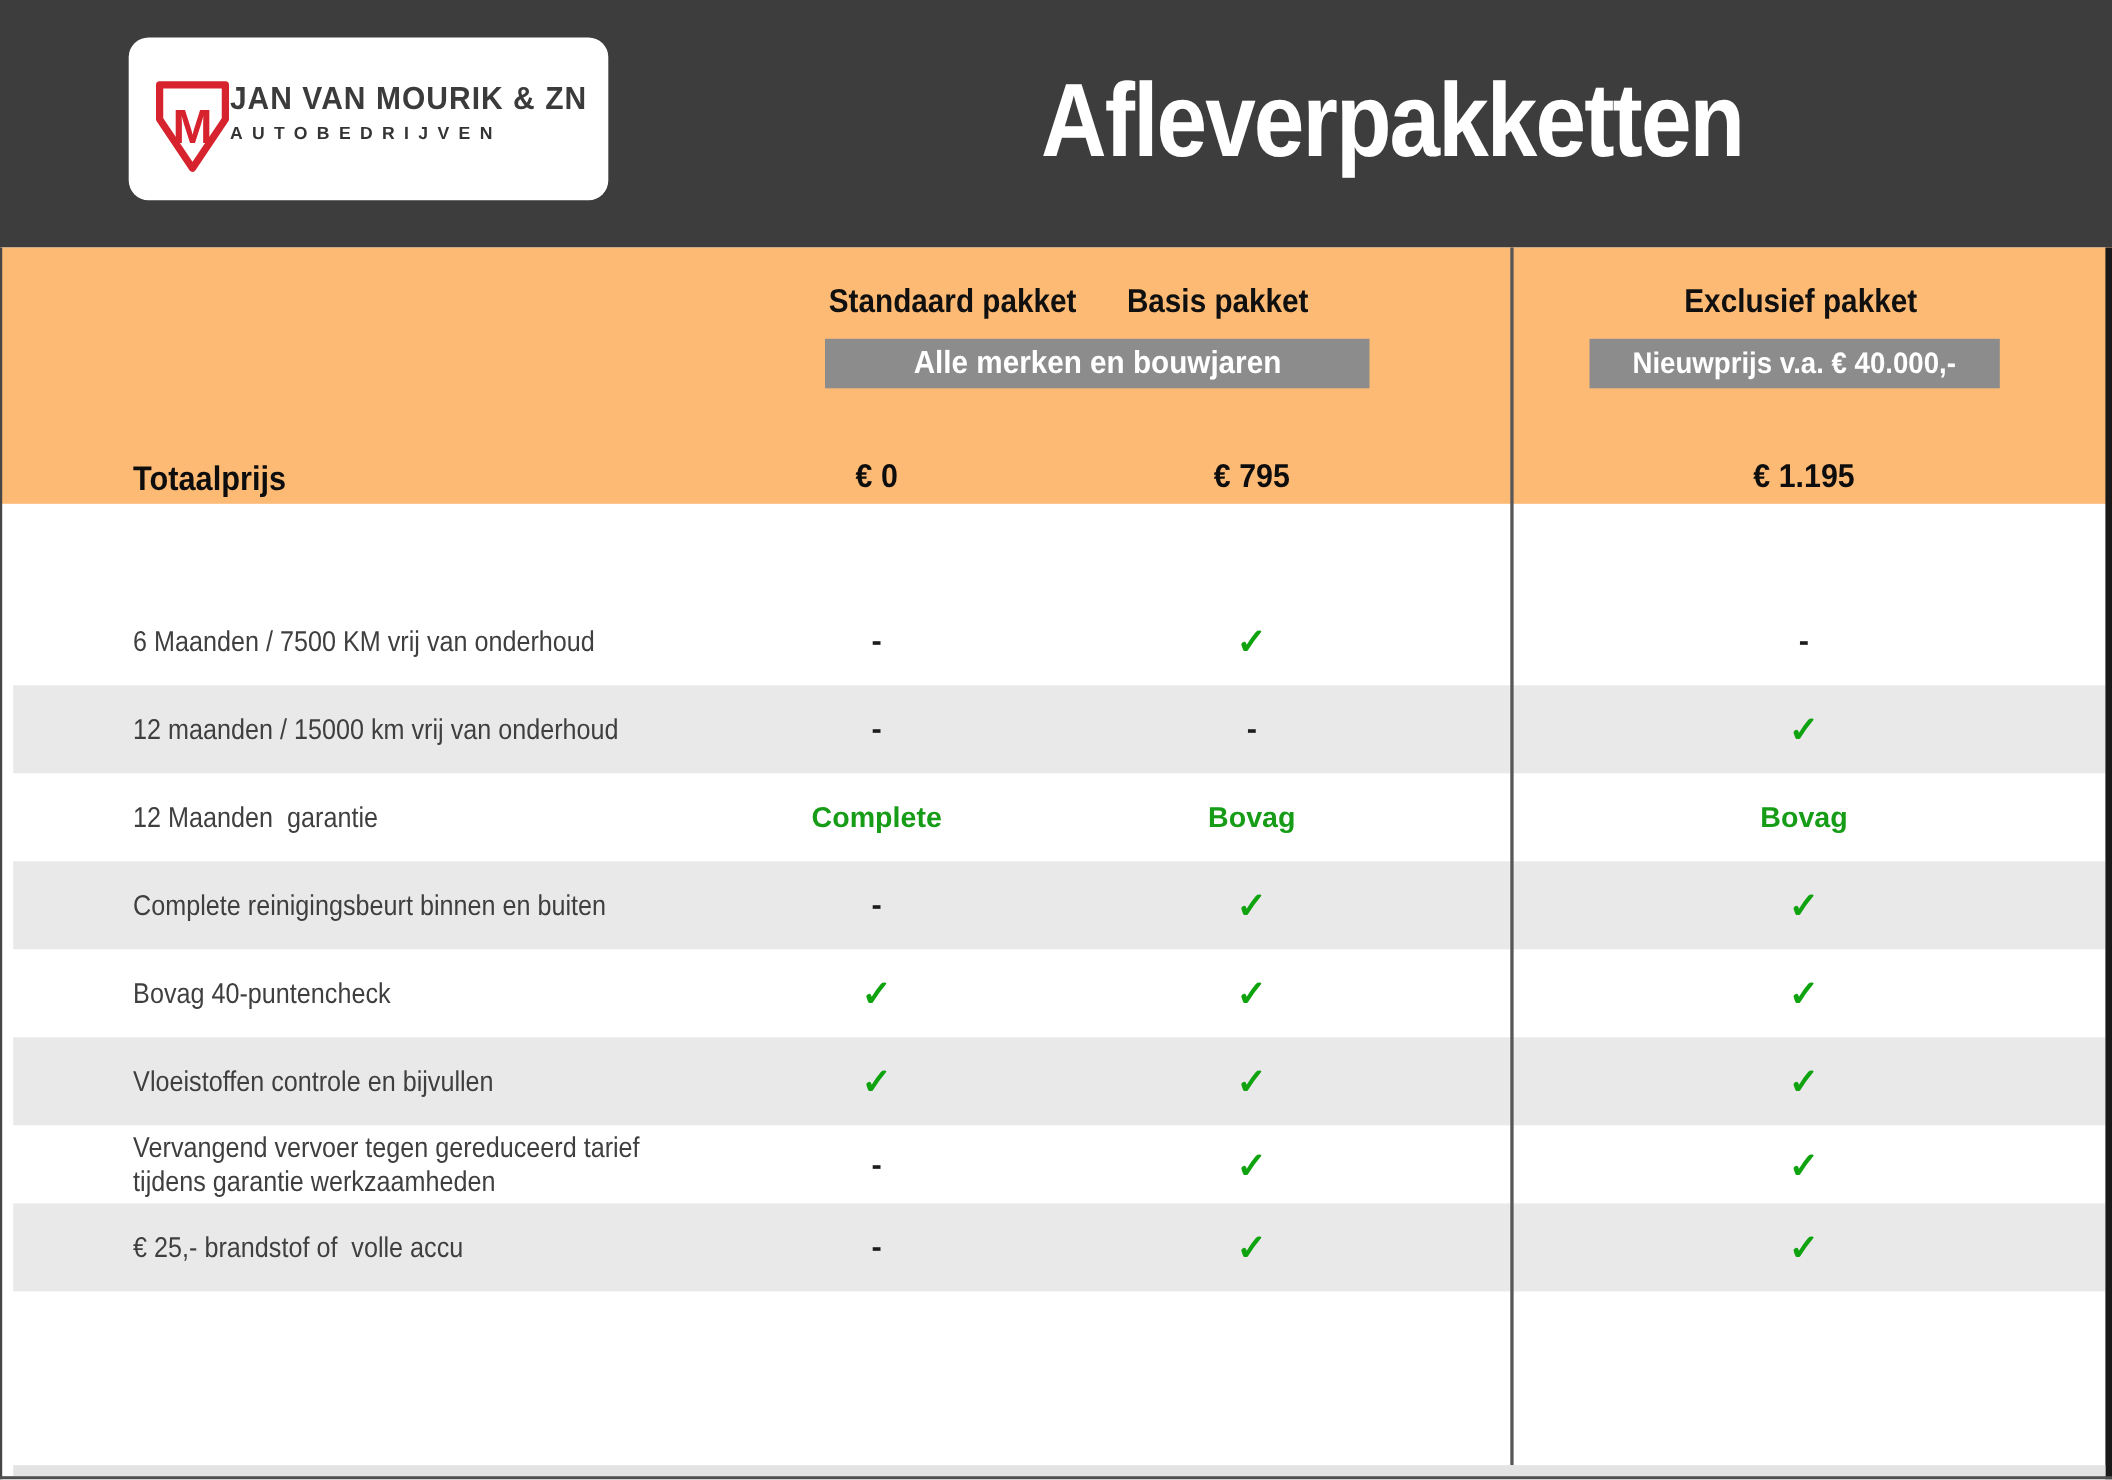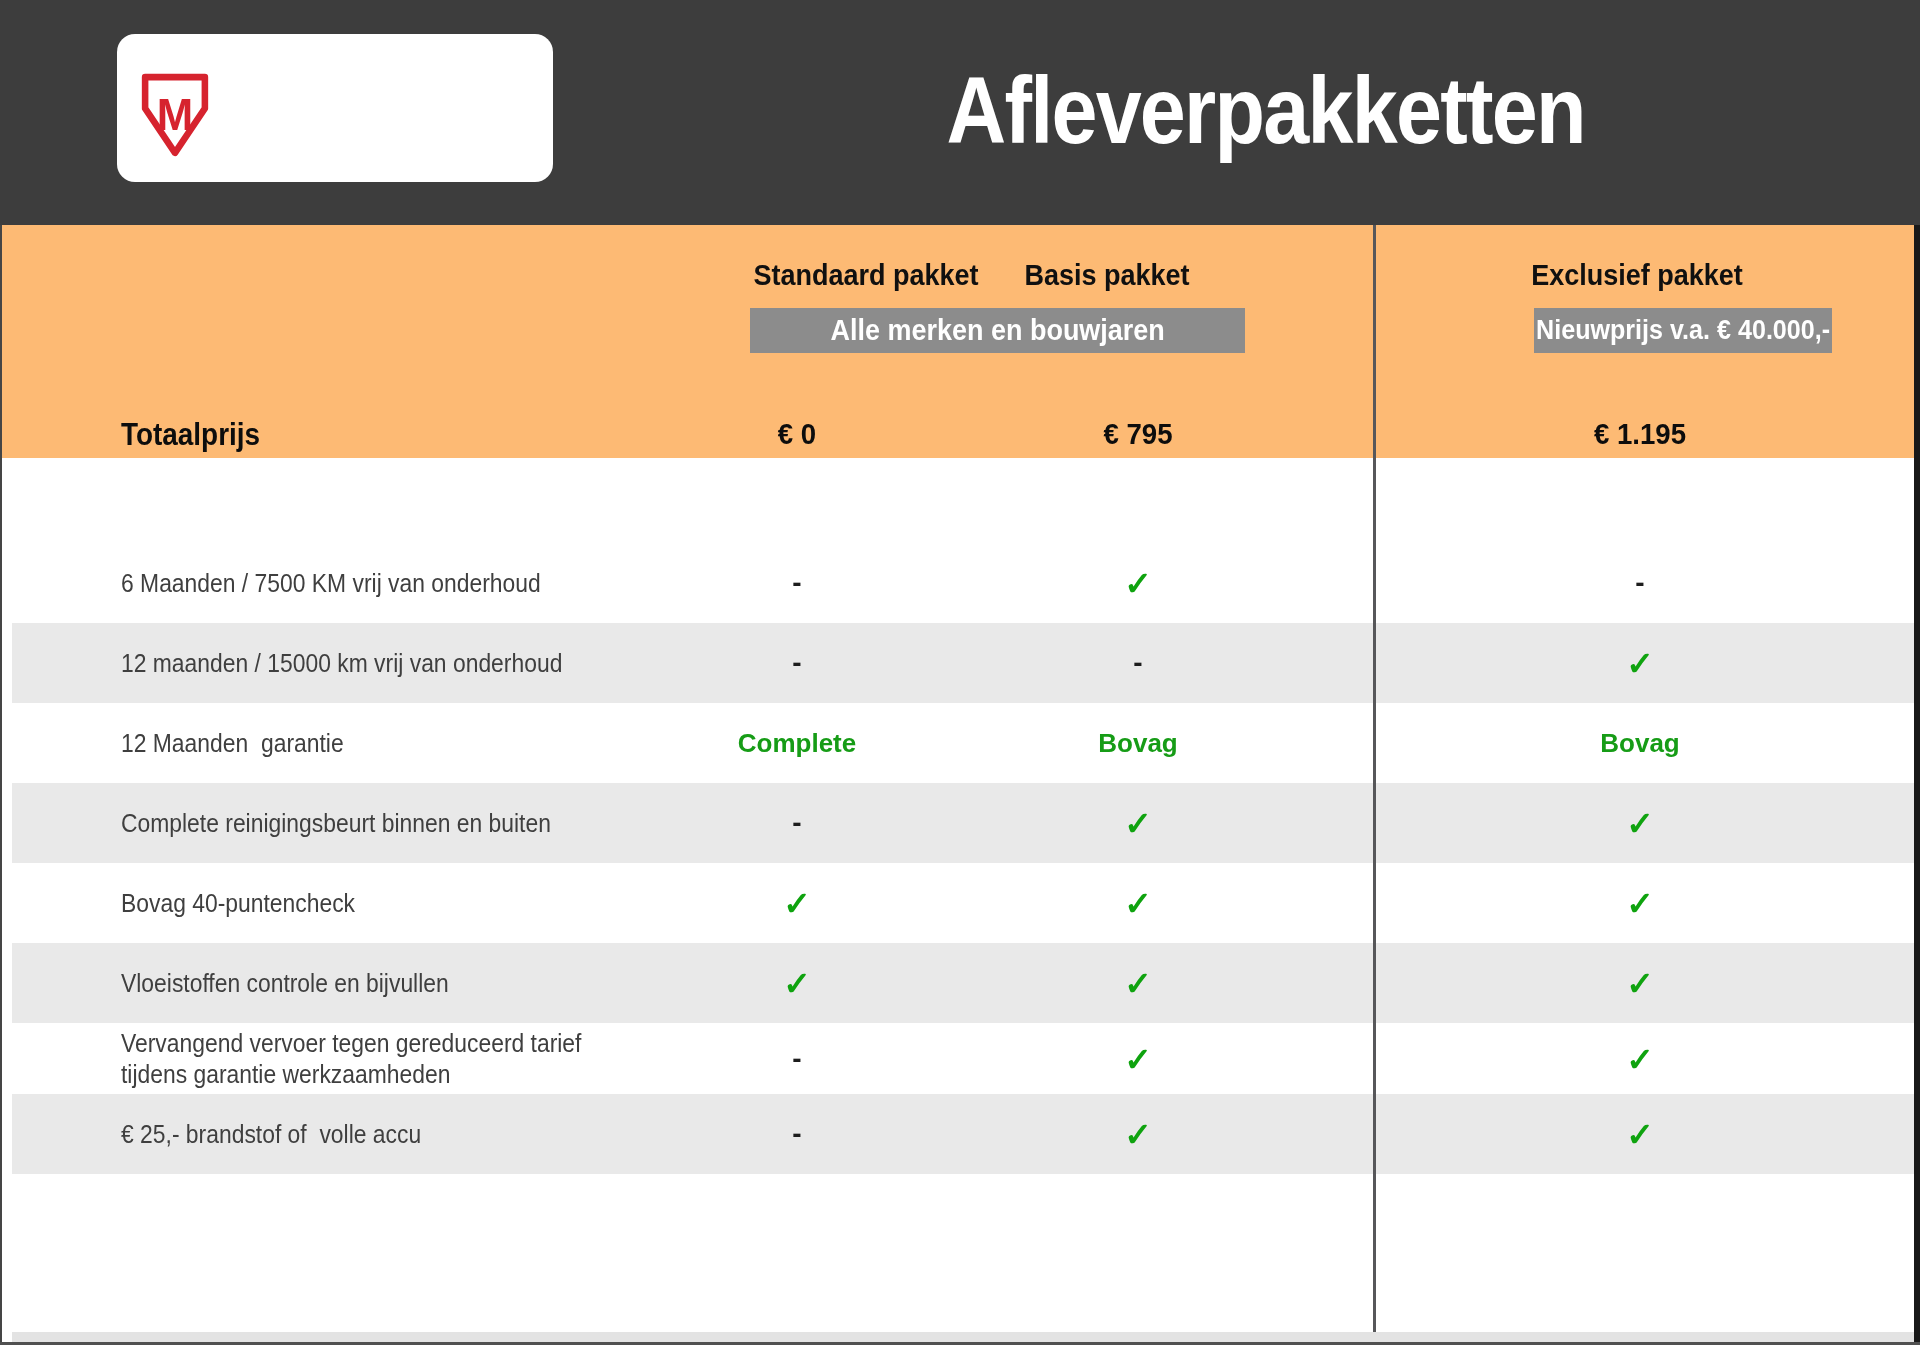--- a/index.html
+++ b/index.html
@@ -26,21 +26,21 @@
   .col-header { position:absolute; top:33px; transform:translateX(-50%) scaleX(.9);
                 font-size:30px; font-weight:bold; color:#101010; white-space:nowrap; }
   .col-header.c0 { left:866px; }
   .col-header.c1 { left:1107px; }
   .col-header.c2 { left:1637px; }
   .badge { position:absolute; top:83px; height:45px; background:#8c8c8c;
            display:flex; align-items:center; justify-content:center; }
   .badge span { color:#fff; font-weight:bold; transform:scaleX(.93); white-space:nowrap; }
   .badge.b0 { left:750px; width:495px; }
   .badge.b0 span { font-size:29px; }
-  .badge.b1 { left:1534px; width:298px; }
+  .badge.b1 { left:1445px; width:373px; }
   .badge.b1 span { font-size:27px; }
   .price-label { position:absolute; left:121px; top:192px; font-size:31px; font-weight:bold;
                  color:#0d0d0d; transform:scaleX(.9); transform-origin:left center; }
   .price-val { position:absolute; top:192px; transform:translateX(-50%) scaleX(.92);
                font-size:30px; font-weight:bold; color:#0d0d0d; white-space:nowrap; }
   .price-val.col0 { left:797px; } .price-val.col1 { left:1138px; } .price-val.col2 { left:1640px; }
 
   
   .rows { position:absolute; left:0; top:543px; width:1914px; }
   .frow { position:relative; height:80px; margin-left:12px; }
@@ -67,20 +67,24 @@
 <body>
 
 <div class="page">
 
   <div class="header">
     <div class="logo-card">
       <svg class="shield" viewBox="0 0 100 118" width="76" height="86">
         <path d="M9 7 H91 V50 L50 111 L9 50 Z" fill="#ffffff" stroke="#d6232e" stroke-width="9" stroke-linejoin="round"></path>
         <text x="50" y="80" text-anchor="middle" font-size="60" font-weight="bold" fill="#d6232e" font-family="Liberation Sans, sans-serif">M</text>
       </svg>
+      <div class="brand-text">
+        <div class="brand-line1">JAN VAN MOURIK &amp; ZN</div>
+        <div class="brand-line2">AUTOBEDRIJVEN</div>
+      </div>
     </div>
     <div class="main-title">Afleverpakketten</div>
   </div>
 
   <div class="band">
     <div class="col-header c0">Standaard pakket</div>
     <div class="col-header c1">Basis pakket</div>
     <div class="col-header c2">Exclusief pakket</div>
 
     <div class="badge b0">

